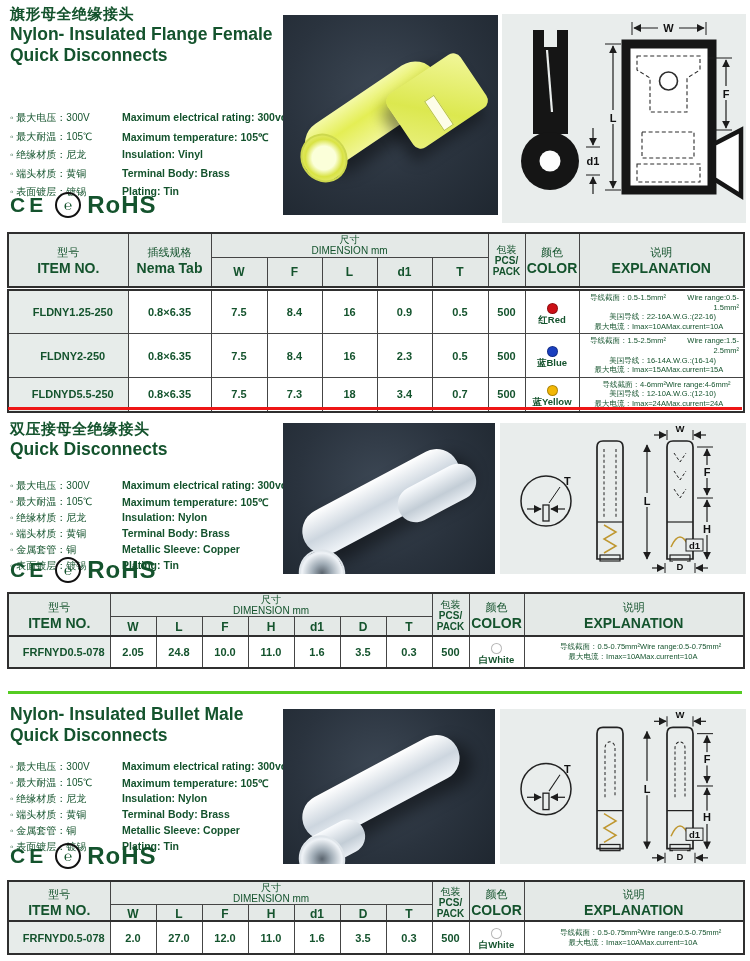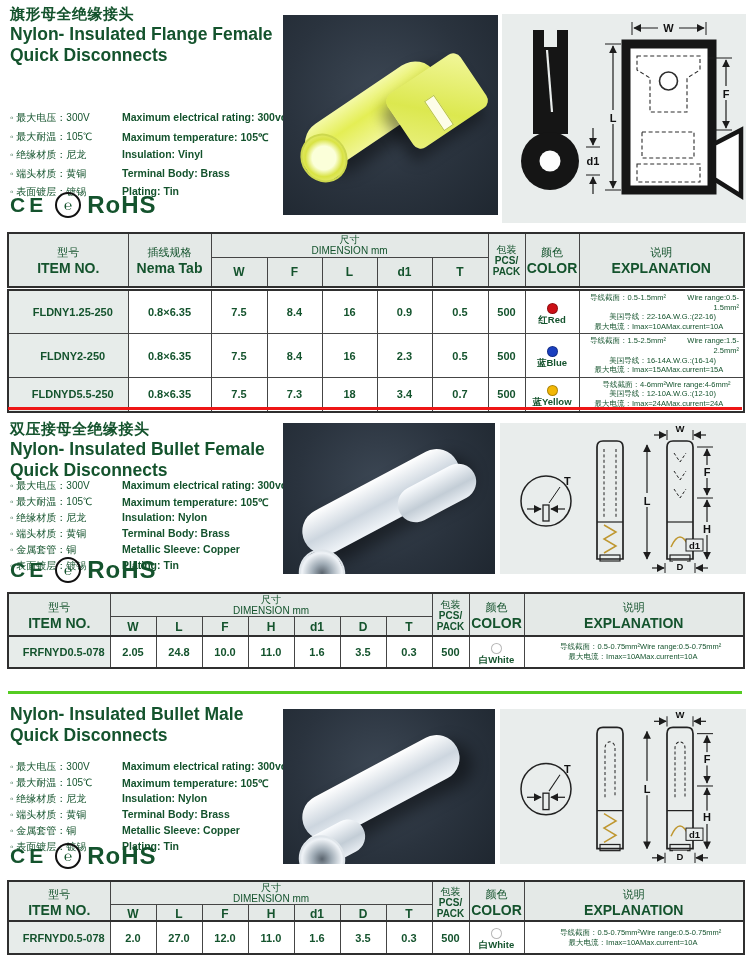--- a/index.html
+++ b/index.html
@@ -327,21 +327,20 @@
         </td>
       </tr>
     </tbody>
       </table>
   </div>
 
   <div class="divider" style="top:407px; background:#ee1616;"></div>
 
   <div class="titleblock" style="left:10px; top:420px;">
     <div class="tzh">双压接母全绝缘接头</div>
-    <div class="ten">Nylon- Insulated Bullet Female</div>
     <div class="ten">Quick Disconnects</div>
   </div>
 
   <div class="specs tight" style="left:10px; top:479px;">
     <div class="sr">
         <span class="sz">◦ 最大电压：300V</span>
         <span class="se">Maximum electrical rating: 300volts</span>
       </div>
     <div class="sr">
         <span class="sz">◦ 最大耐温：105℃</span>

